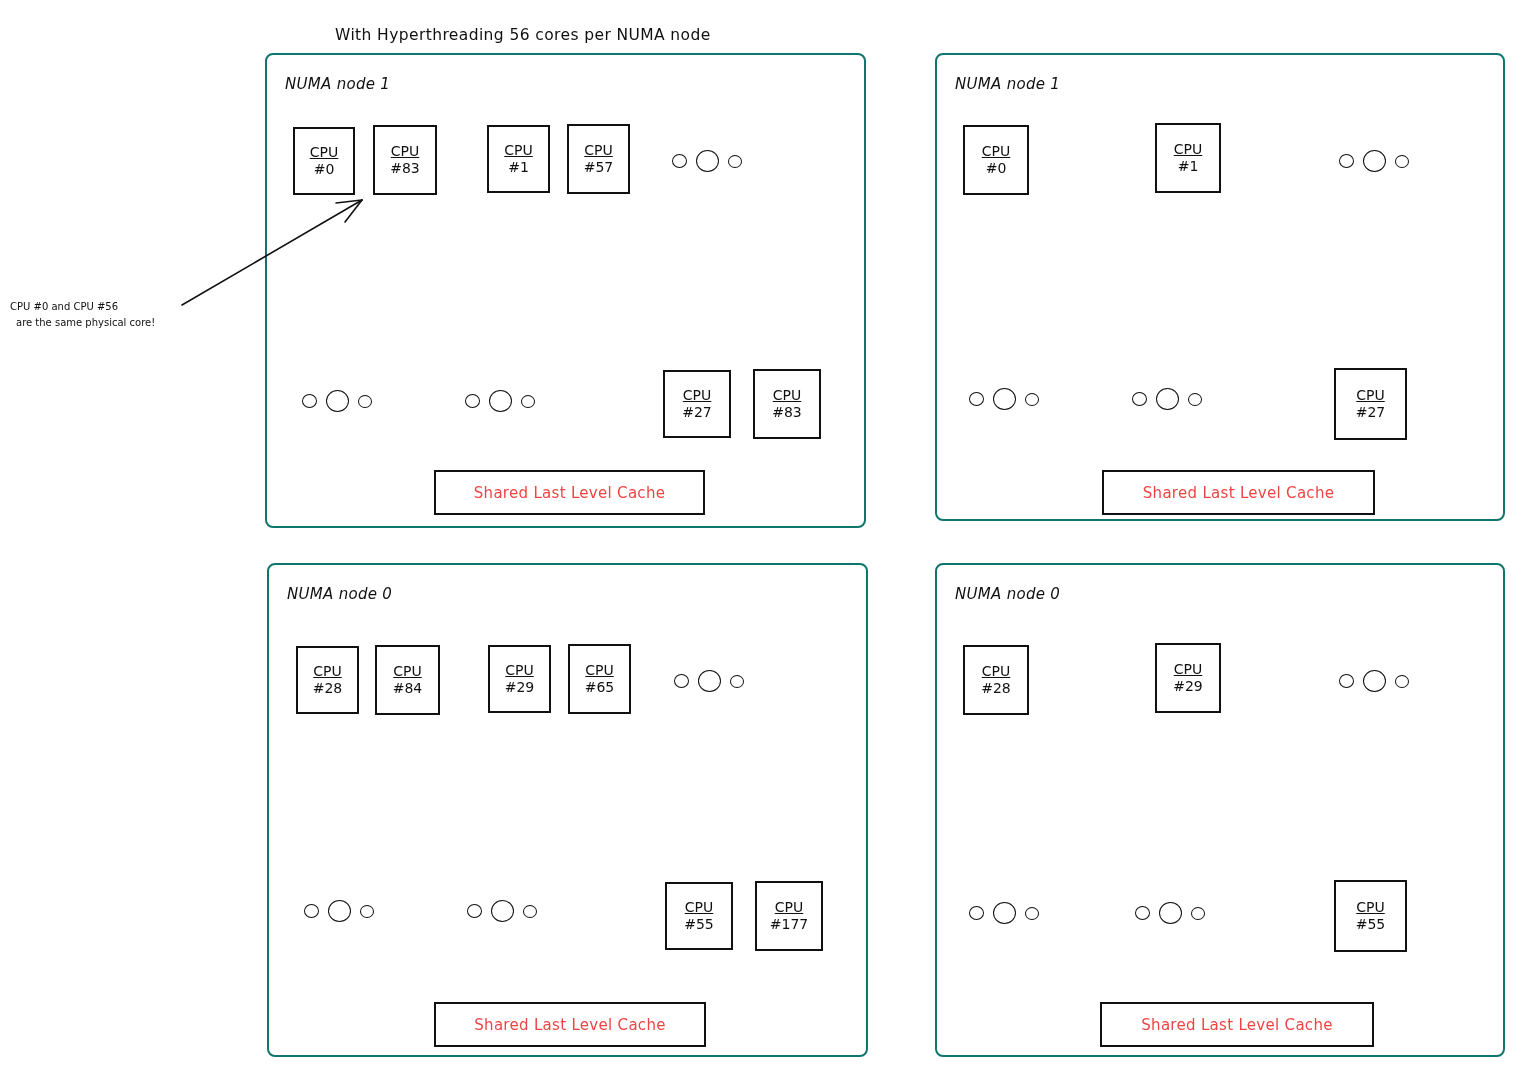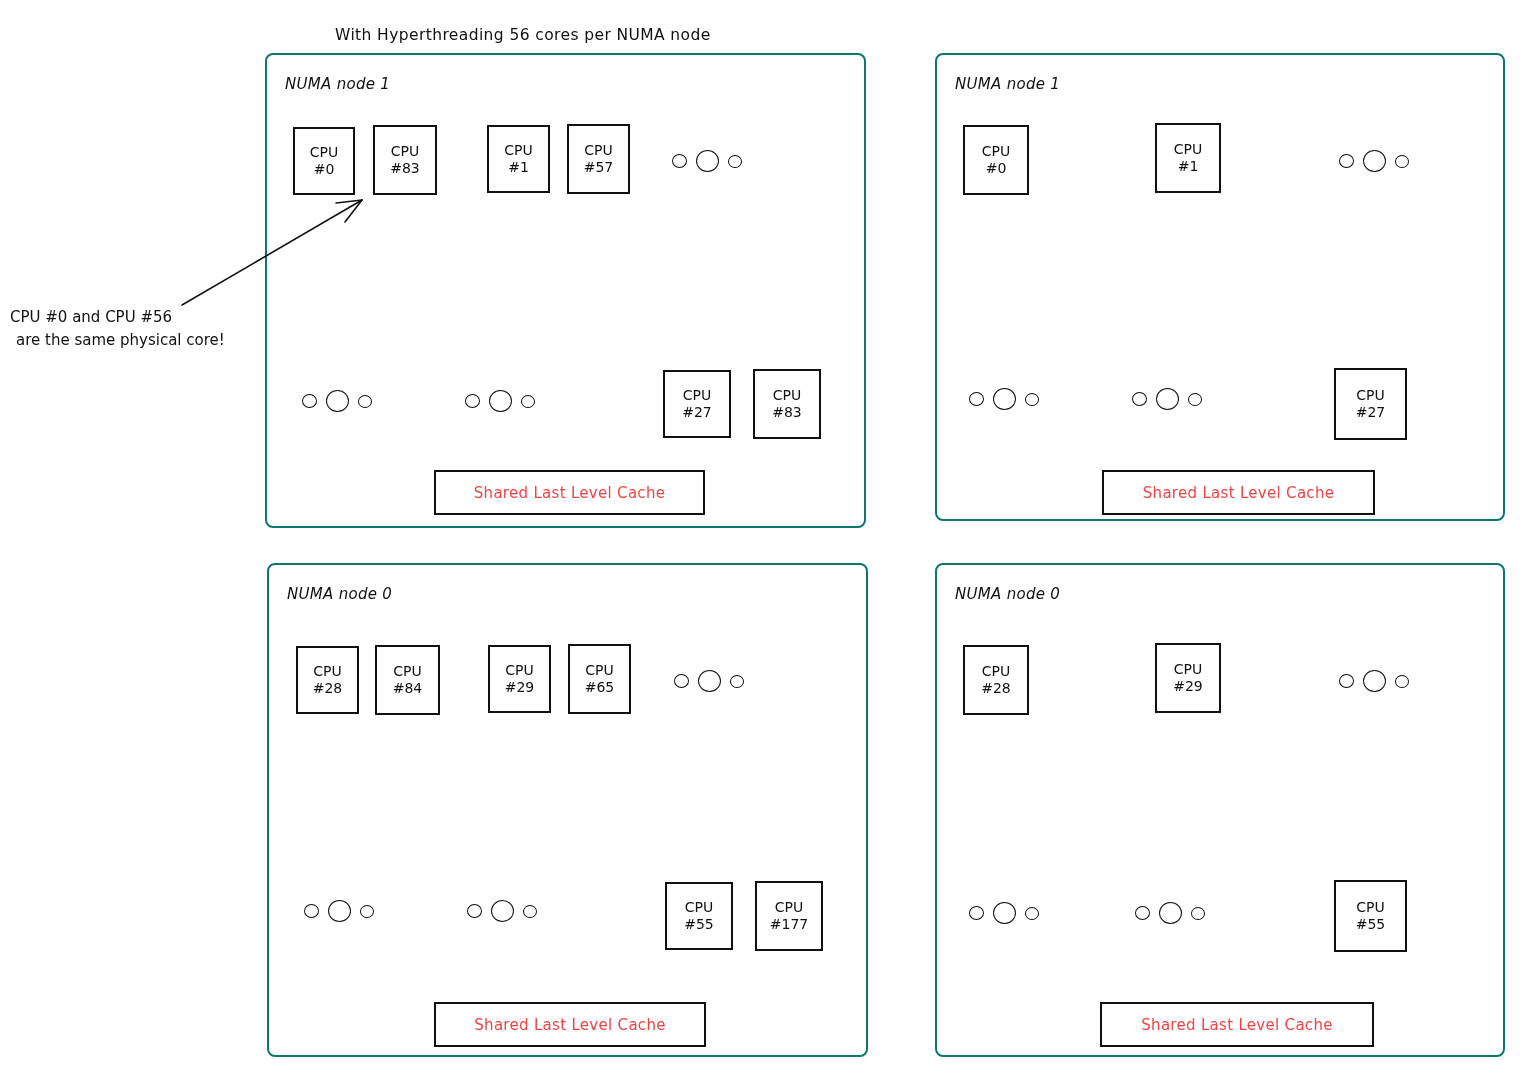--- a/index.html
+++ b/index.html
@@ -57,21 +57,21 @@
     border: 2px solid #111;
     background: #fff;
     display: flex;
     flex-direction: column;
     align-items: center;
     justify-content: center;
     font-size: 14px;
     line-height: 1.18;
     color: #111;
   }
-  .cpu-box .l1 { display: block; }
+  .cpu-box .l1 { display: block; text-decoration: underline; }
   .cpu-box .l2 { display: block; }
 
   
   .dots {
     position: absolute;
     display: flex;
     align-items: center;
     gap: 9px;
   }
   .dots .d {
@@ -94,23 +94,23 @@
     justify-content: center;
     font-size: 15px;
     letter-spacing: 0.3px;
     color: #ef4444;
   }
 
   
   .annotation {
     position: absolute;
     left: 10px;
-    top: 306px;
+    top: 299px;
     width: 300px;
-    font-size: 15px;
+    font-size: 10px;
     line-height: 1.55;
     color: #111;
   }
   .annotation .ln2 { padding-left: 6px; display: block; }
 
   svg.overlay {
     position: absolute;
     left: 0; top: 0;
     width: 1540px;
     height: 1074px;

